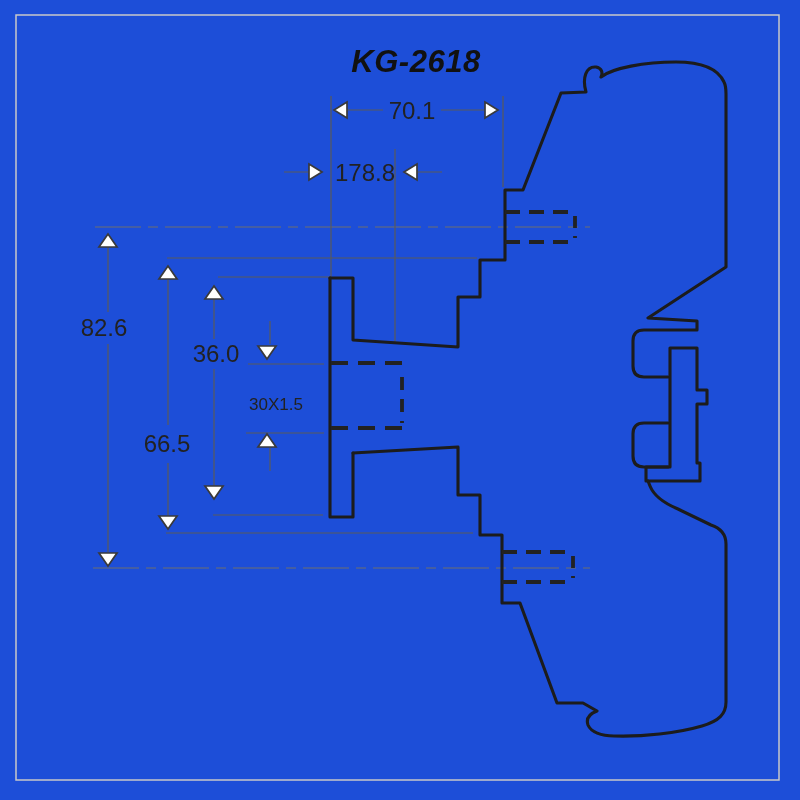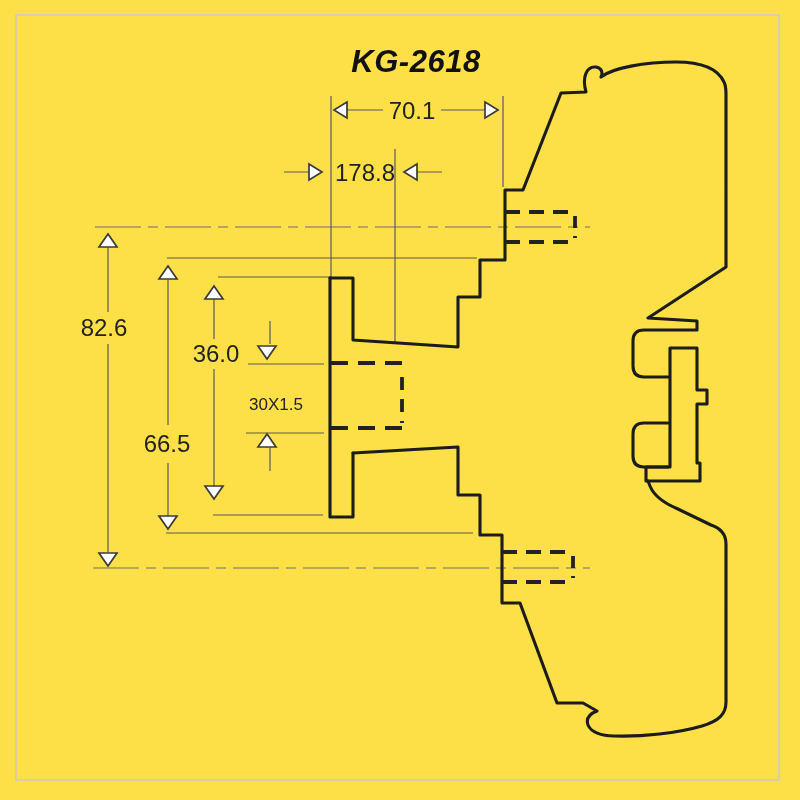--- a/index.html
+++ b/index.html
@@ -1,16 +1,16 @@
 <!DOCTYPE html>
 <html><head>
 <meta charset="utf-8">
 <style>
   html,body{margin:0;padding:0;background:#fff;}
-  .stage{position:relative;width:800px;height:800px;background:#fde047;overflow:hidden;
+  .stage{position:relative;width:800px;height:800px;background:#1d4ed8;overflow:hidden;
          font-family:"Liberation Sans", sans-serif;}
   svg{position:absolute;left:0;top:0;}
   .outline{fill:none;stroke:#1c1c1c;stroke-width:3.1;stroke-linejoin:round;stroke-linecap:round;}
   .hidden-dash{fill:none;stroke:#222;stroke-width:3.8;stroke-linecap:butt;}
   .thinline{fill:none;stroke:#5a5a5a;stroke-width:1.2;}
   .centerline{fill:none;stroke:#6e6e6e;stroke-width:1.1;}
   .arrow{fill:#ffffff;stroke:#3a3a3a;stroke-width:1.7;stroke-linejoin:miter;}
   .dimtext{font-family:"Liberation Sans", sans-serif;font-size:24px;fill:#222;}
   .dimtext-small{font-family:"Liberation Sans", sans-serif;font-size:17px;fill:#222;}
   .titletext{font-family:"Liberation Sans", sans-serif;font-size:31px;font-weight:700;

